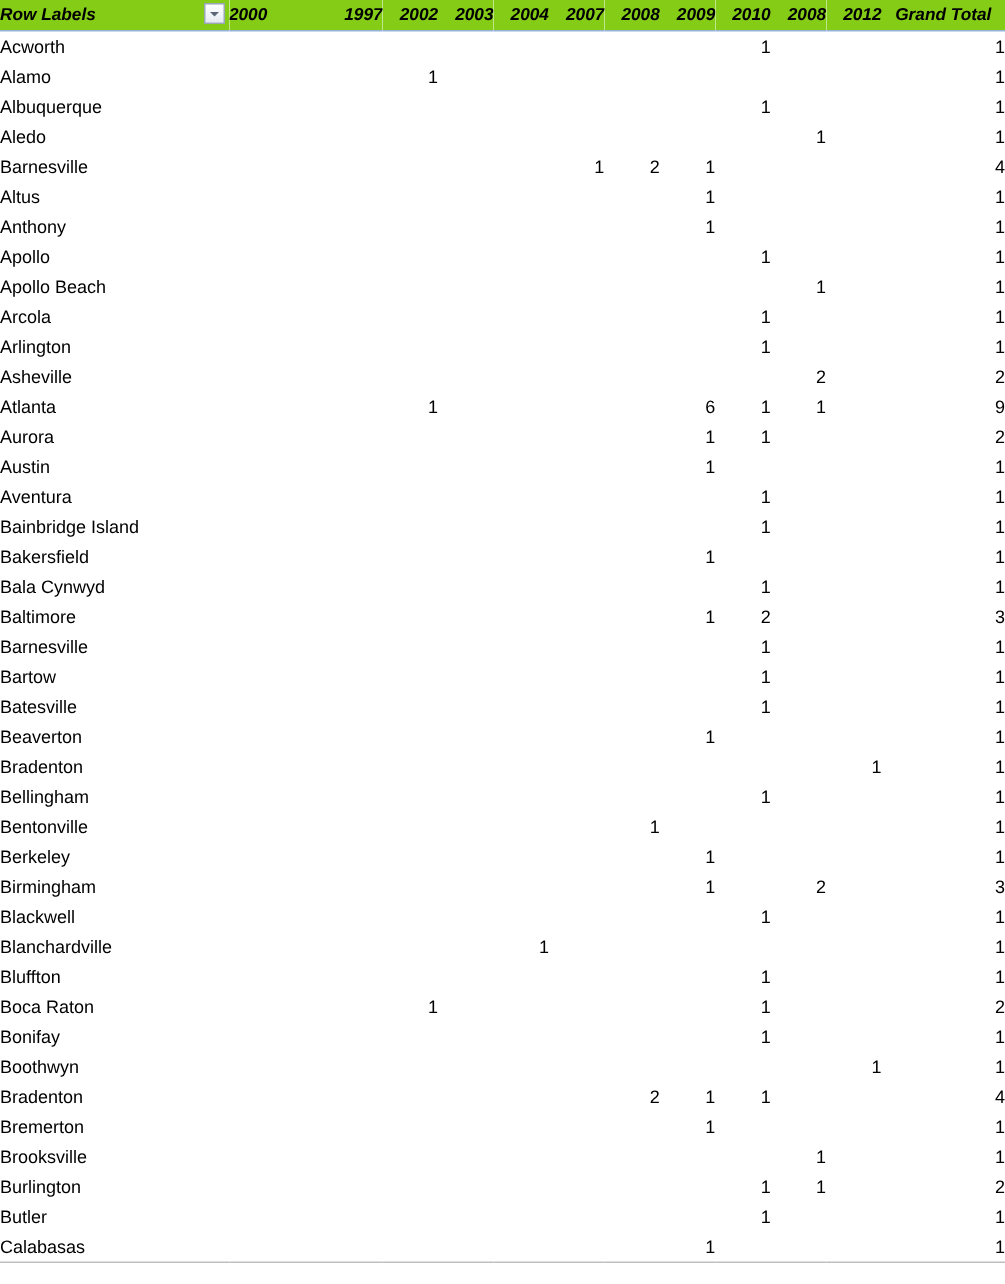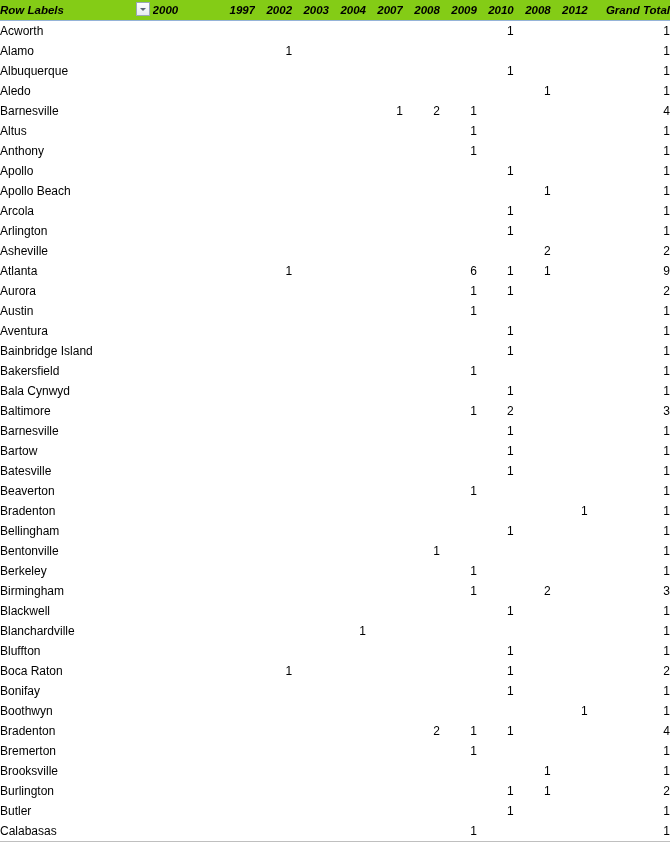--- a/index.html
+++ b/index.html
@@ -68,21 +68,21 @@
   }
   th.year-head {
     text-align: right;
     padding-right: 3px;
   }
   th.year-first {
     text-align: left;
     padding-left: 4px;
   }
   th.grand-head {
-    text-align: right;
+    text-align: center;
     padding-right: 3px;
   }
   tbody td.label {
     text-align: left;
     padding-left: 3px;
     font-size: 12px;
   }
   tbody td.val {
     text-align: right;
     padding-right: 3px;

